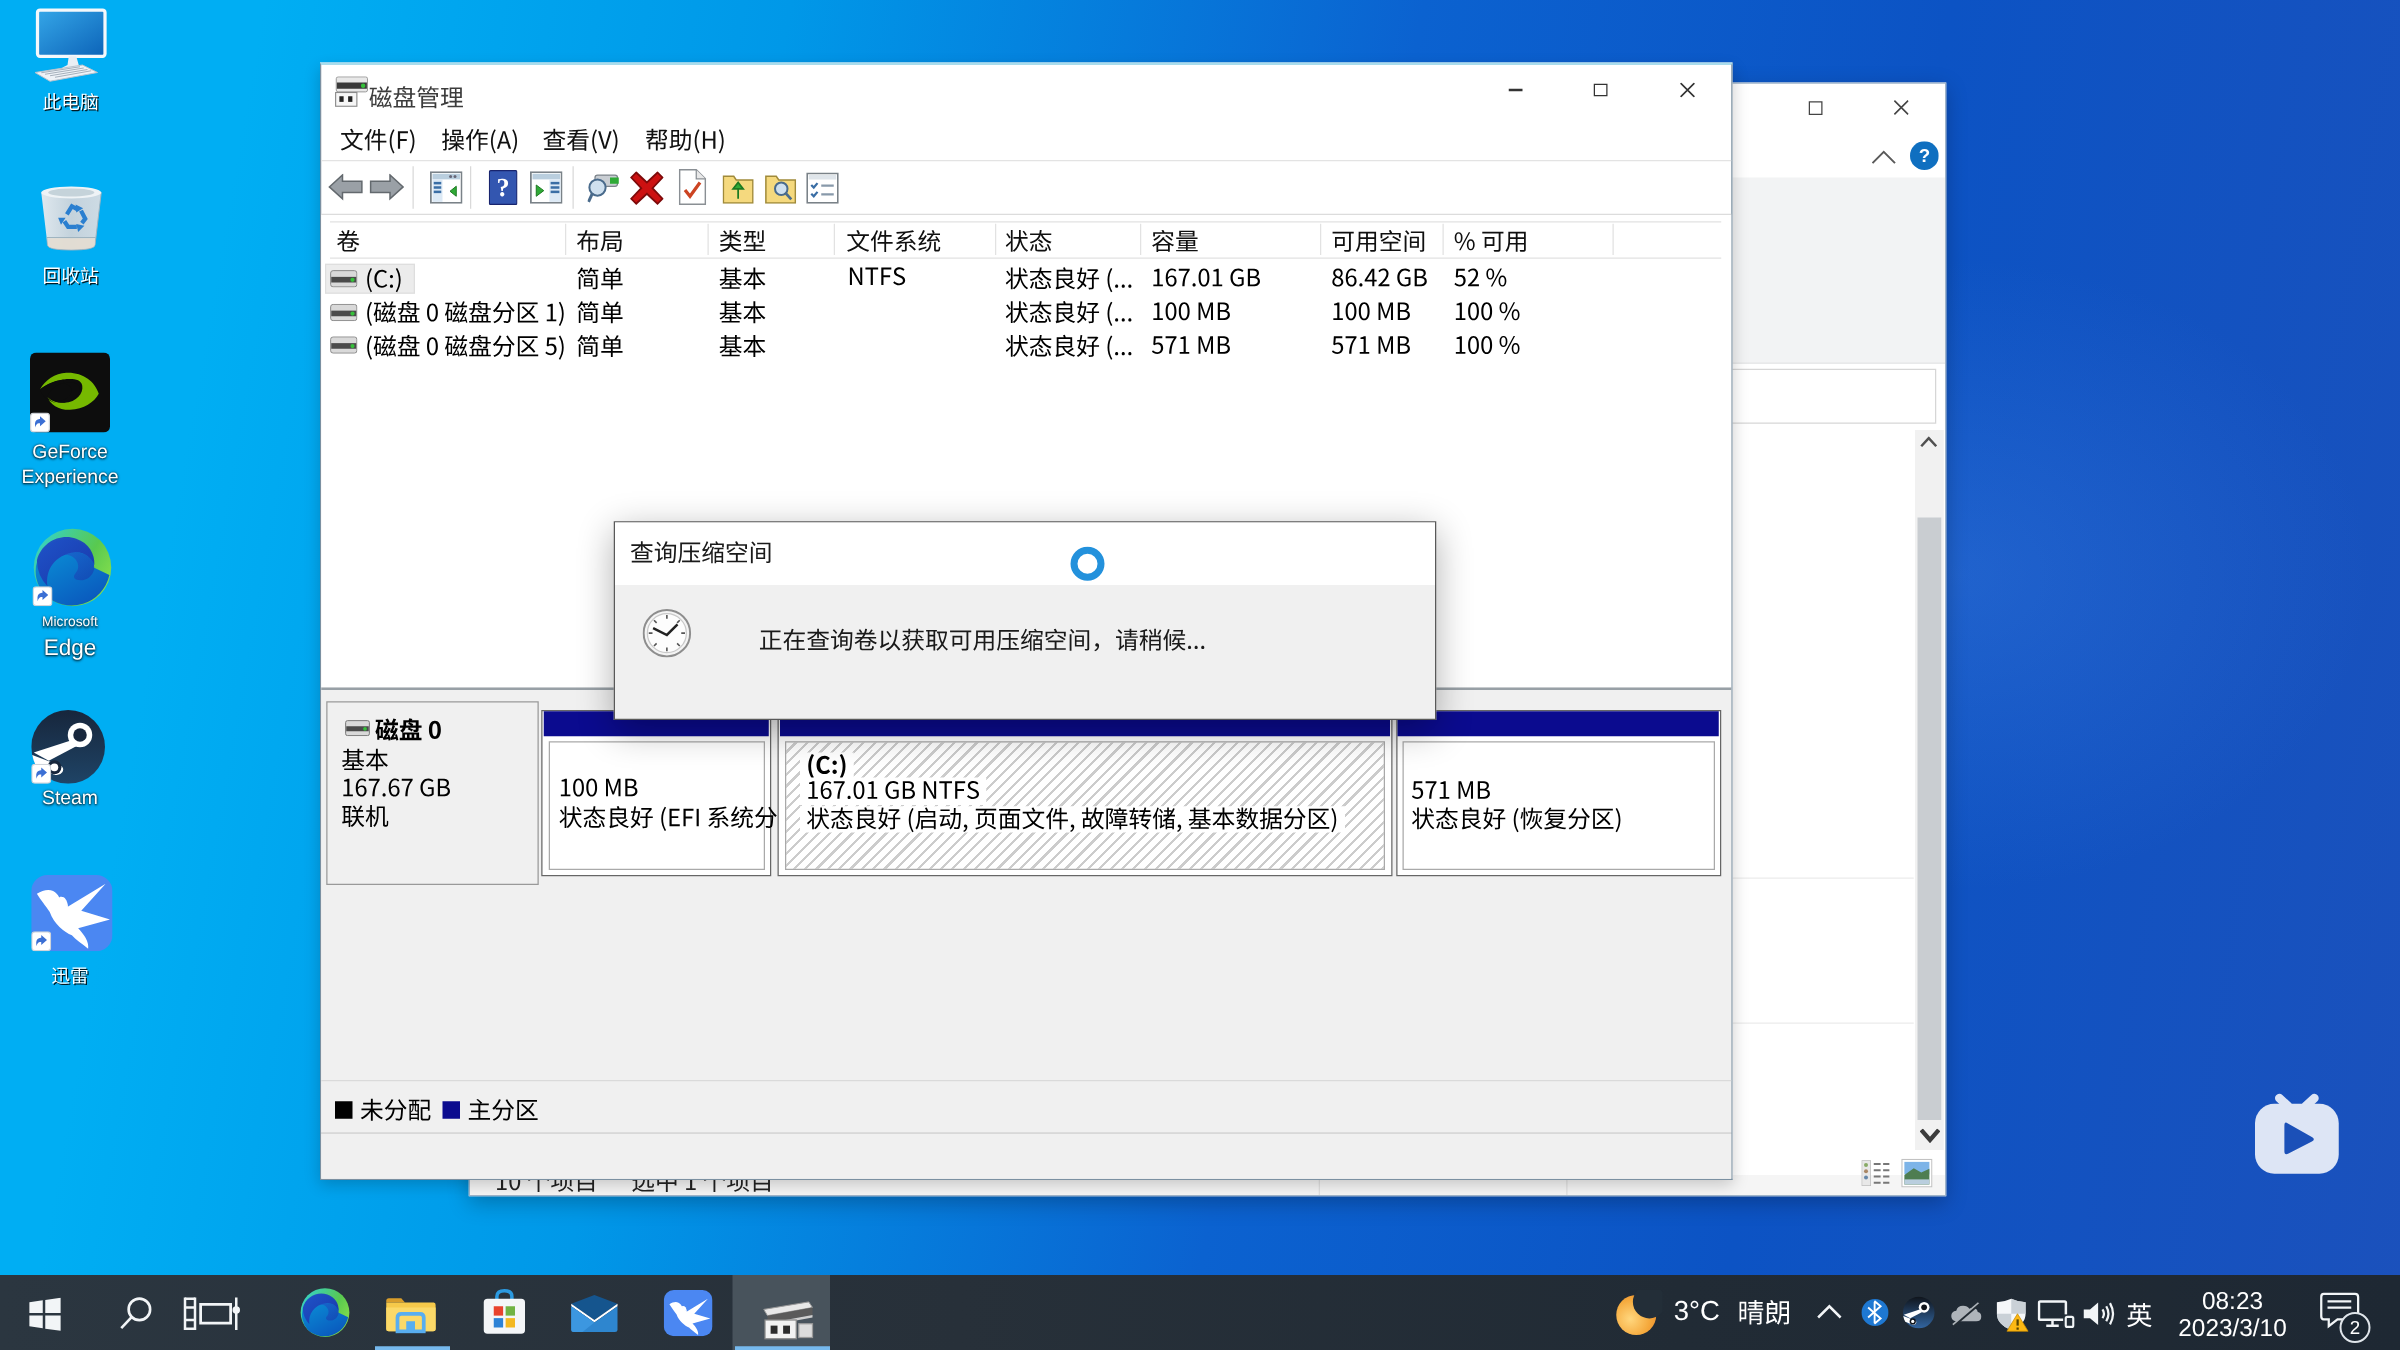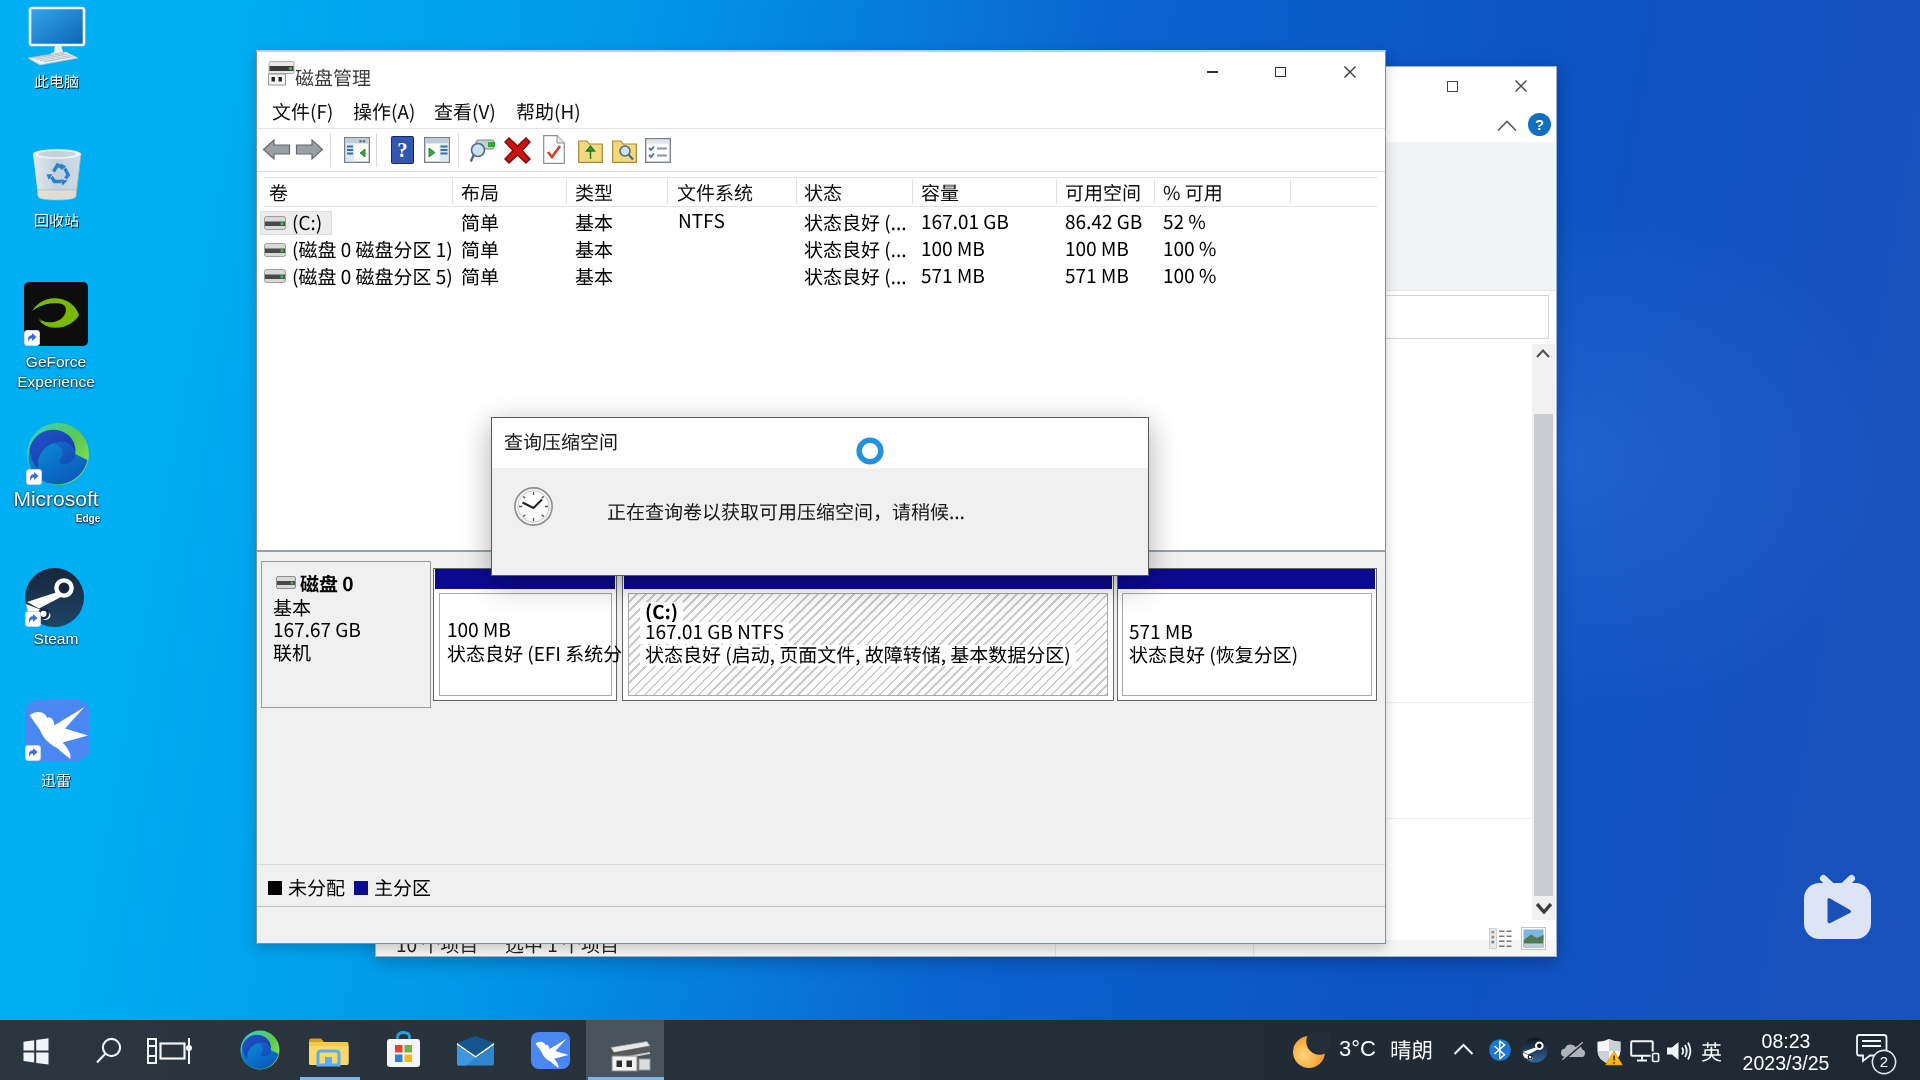--- a/index.html
+++ b/index.html
@@ -97,22 +97,22 @@
     </defs>
     <circle cx="32" cy="32" r="31" fill="url(#edg1)"></circle>
     <path d="M61.5 38 A31 31 0 0 1 10 54 A28 28 0 0 1 4 26 C10 10 26 6 38 12 C48 17 50 26 49 32 Z" fill="url(#edg2)"></path>
     <path d="M33 20 C18 22 10 34 12 47 A31 31 0 0 1 3.5 26.5 C7 12 22 4.5 35 9 C45 12.5 50 21 49.5 30 C47 24 41 19 33 20 Z" fill="url(#edg3)" opacity="0.95"></path>
     <path d="M32.5 19.8 C45 19.5 50.5 28 49.3 33.5 C48 39 43 42.5 38 42.2 C34 42 32.3 40 33.6 37.8 C35 35.6 36.8 33.8 36.5 30.5 C36.2 26 32 21.5 25.5 21.8 C27.5 20.8 30 20 32.5 19.8 Z" fill="url(#edg3)" opacity="0.55"></path>
   </svg>
 <svg style="position:absolute;left:26.0px;top:469.0px;" width="16.0" height="16.0" viewBox="0 0 16.0 16.0">
     <rect x="0.5" y="0.5" width="15" height="15" rx="2.5" fill="#fff" stroke="#cfd4da"></rect>
     <path d="M4 12 L4 8.6 Q4.4 5.6 7.6 5.2 L8 5.2 L8 3 L12.6 7 L8 11 L8 8.6 L7 8.6 Q5 8.7 4 12 Z" fill="#3b6fd4"></path>
   </svg>
-<div style="position:absolute;left:56.0px;top:491.0px;font-size:21px;color:#fff;font-weight:400;white-space:pre;line-height:15.5px;transform:translateX(-50%);text-shadow:0 1px 2px rgba(0,0,0,.9),0 0 2px rgba(0,0,0,.6);">Microsoft</div>
-<div style="position:absolute;left:56.0px;top:511.0px;font-size:10px;color:#fff;font-weight:700;white-space:pre;line-height:15.5px;transform:translateX(-50%);text-shadow:0 1px 2px rgba(0,0,0,.9),0 0 2px rgba(0,0,0,.6);margin-left:32px;">Edge</div>
+<div style="position:absolute;left:56.0px;top:491.0px;font-size:11px;color:#fff;font-weight:400;white-space:pre;line-height:15.5px;transform:translateX(-50%);text-shadow:0 1px 2px rgba(0,0,0,.9),0 0 2px rgba(0,0,0,.6);">Microsoft</div>
+<div style="position:absolute;left:56.0px;top:511.0px;font-size:18px;color:#fff;font-weight:400;white-space:pre;line-height:15.5px;transform:translateX(-50%);text-shadow:0 1px 2px rgba(0,0,0,.9),0 0 2px rgba(0,0,0,.6);">Edge</div>
 <svg style="position:absolute;left:25.0px;top:568.0px;" width="59.0" height="59.0" viewBox="0 0 59.0 59.0">
     <defs>
       <linearGradient id="stg" x1="0" y1="0" x2="0" y2="1">
         <stop offset="0" stop-color="#17263c"></stop>
         <stop offset="1" stop-color="#1f4466"></stop>
       </linearGradient>
     </defs>
     <circle cx="29.5" cy="29.5" r="29.5" fill="url(#stg)"></circle>
     <circle cx="39" cy="20" r="9.8" fill="#fff"></circle>
     <circle cx="39" cy="20" r="5.4" fill="#17263c"></circle>
@@ -973,21 +973,21 @@
       <path d="M19 5 Q22.5 11 19 17"></path>
       <path d="M22 2.5 Q26.8 11 22 19.5"></path>
     </g>
   </svg>
 <svg style="position:absolute;left:1701.0px;top:1060.0px;overflow:visible" width="1" height="1">
     <g fill="#fff" transform="matrix(0.021000,0,0,-0.021000,0,0)">
       <use href="#g115" x="0"></use>
     </g>
   </svg>
 <div style="position:absolute;left:1786.0px;top:1031.5px;font-size:19.5px;color:#fff;font-weight:400;white-space:pre;line-height:19.5px;transform:translateX(-50%);">08:23</div>
-<div style="position:absolute;left:1786.0px;top:1053.5px;font-size:19.5px;color:#fff;font-weight:400;white-space:pre;line-height:19.5px;transform:translateX(-50%);">2023/3/25</div>
+<div style="position:absolute;left:1786.0px;top:1053.5px;font-size:19.5px;color:#fff;font-weight:400;white-space:pre;line-height:19.5px;transform:translateX(-50%);">2023/3/10</div>
 <svg style="position:absolute;left:1856.0px;top:1033.0px;" width="34.0" height="32.0" viewBox="0 0 34.0 32.0">
     <path d="M3 2 L28 2 Q30.5 2 30.5 4.5 L30.5 20 Q30.5 22.5 28 22.5 L14 22.5 L7 28 L7 22.5 L3 22.5 Q1 22.5 1 20 L1 4.5 Q1 2 3 2 Z" fill="none" stroke="#f2f5f7" stroke-width="1.8"></path>
     <path d="M6 8 h19 M6 13 h19" stroke="#f2f5f7" stroke-width="1.8"></path>
   </svg>
 <svg style="position:absolute;left:1871.0px;top:1049.0px;" width="26.0" height="26.0" viewBox="0 0 26.0 26.0">
     <circle cx="13" cy="13" r="11.6" fill="#1b2631" stroke="#dfe5ea" stroke-width="1.6"></circle>
     <text x="13" y="18.3" font-family="Liberation Sans" font-size="15" fill="#fff" text-anchor="middle">2</text>
   </svg>
 <svg width="0" height="0" style="position:absolute">
     <defs>

